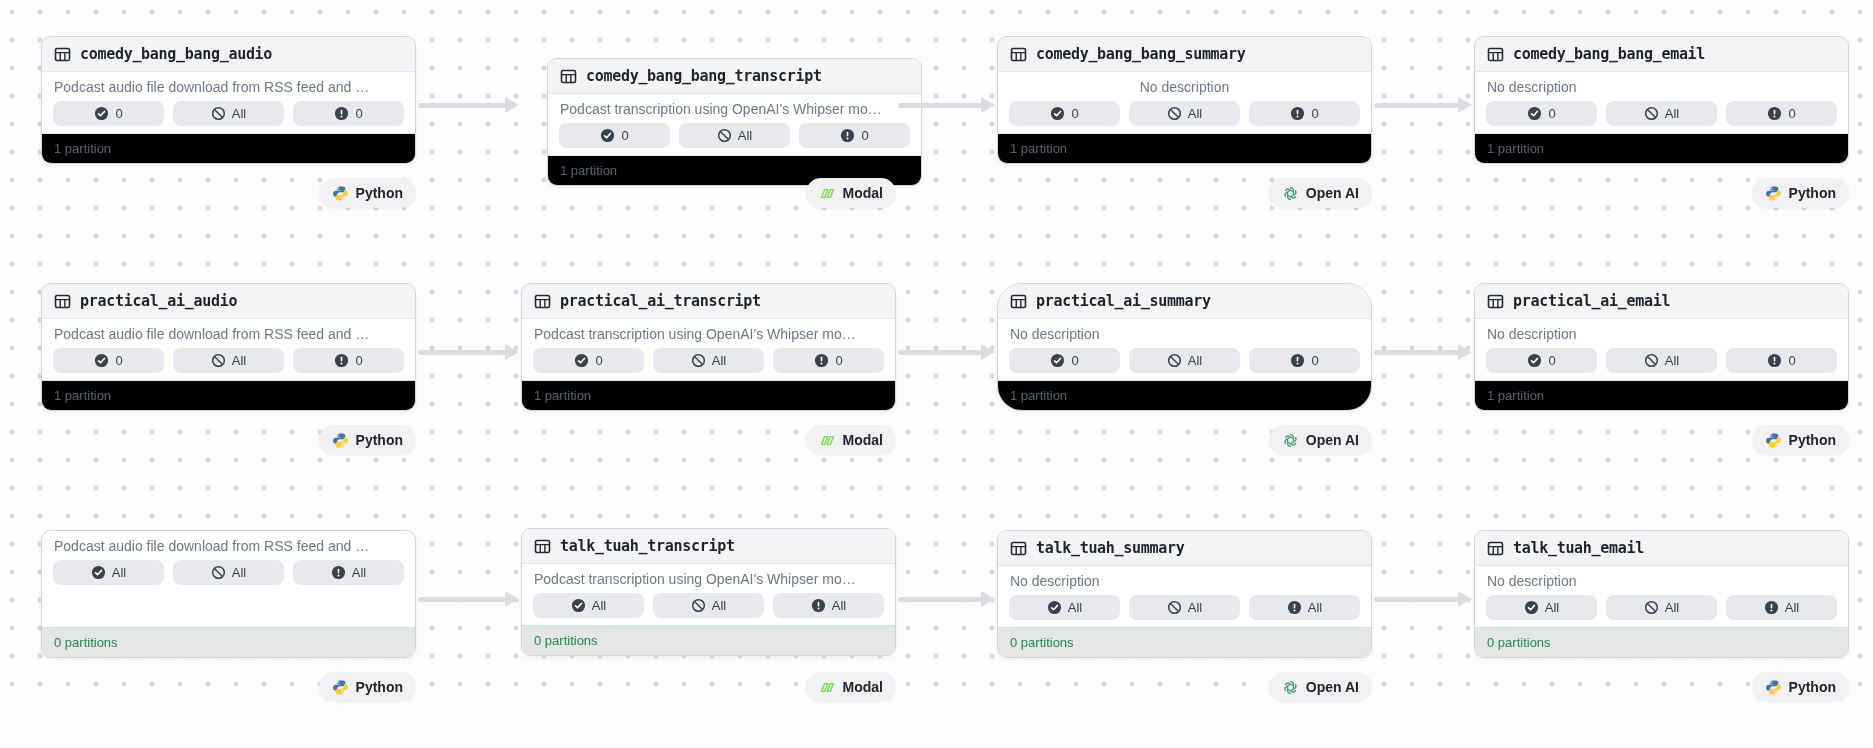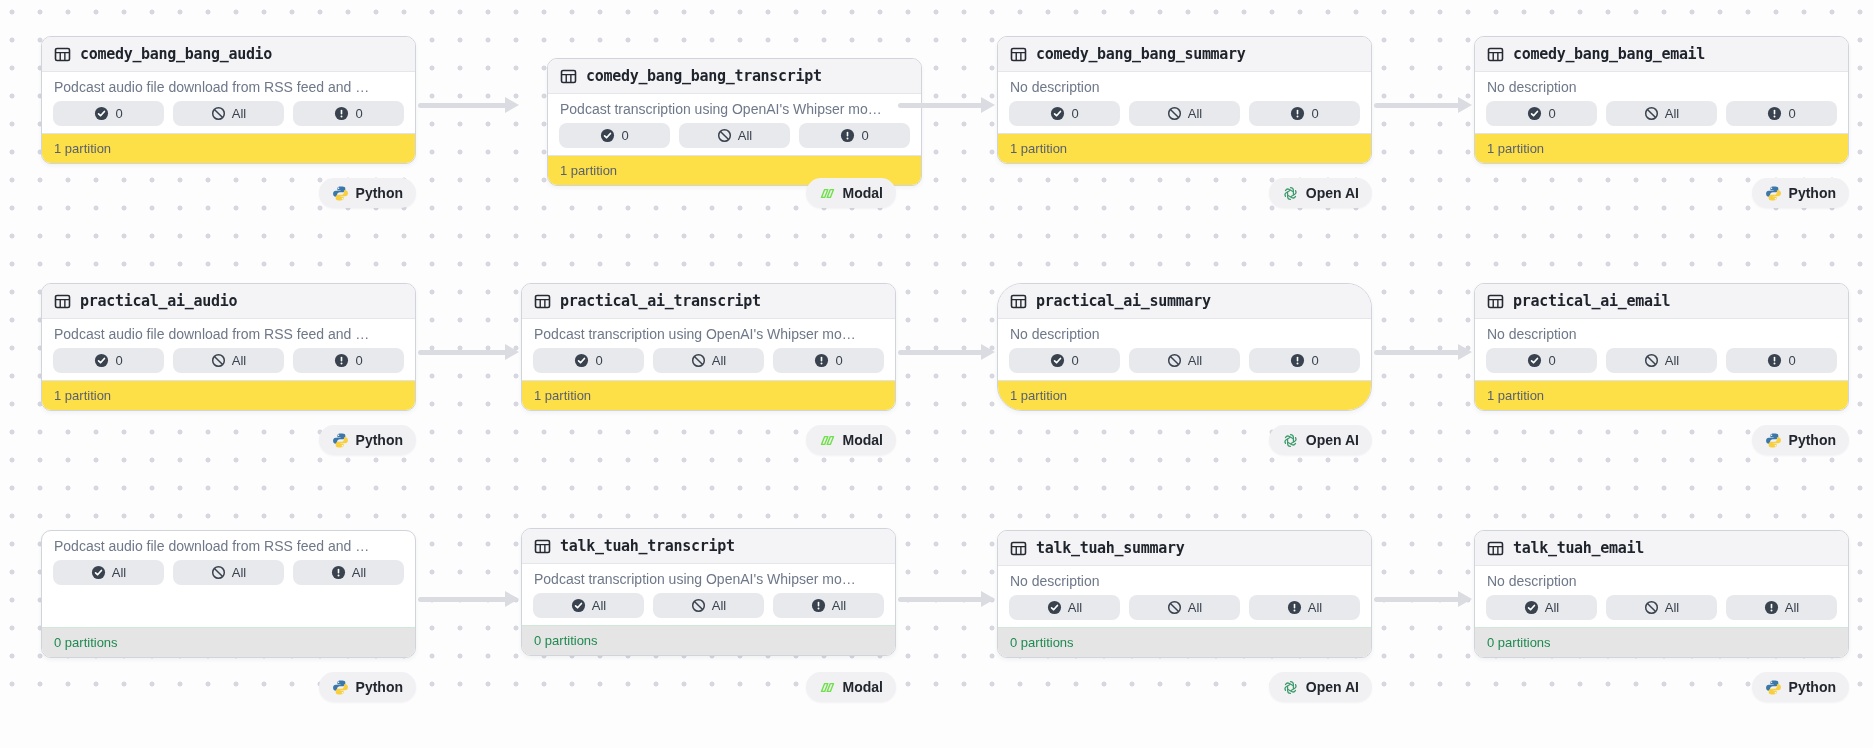--- a/index.html
+++ b/index.html
@@ -31,21 +31,21 @@
   }
   .card-badges { display:flex; gap:9px; padding:0 11px; }
   .badge {
     flex:1; height:25px; background:#E8E9ED; border-radius:8px;
     display:flex; align-items:center; justify-content:center; gap:6px; cursor:pointer;
   }
   .badge-icon { display:flex; align-items:center; }
   .badge-label { font-size:13px; color:#39424F; }
   .card-footer {
     margin-top:auto; height:30px; flex:0 0 30px; border-top:1px solid #E2E3E7;
-    background:#fde047; display:flex; align-items:center; padding:0 12px;
+    background:#000000; display:flex; align-items:center; padding:0 12px;
     font-size:13px; color:#596070;
   }
   .card-footer.empty { background:#e5e5e5; border-top-color:#CFE8D9; color:#1E8A50; }
   .tag {
     position:absolute; height:30px; background:#F1F1F4; border-radius:15px;
     display:flex; align-items:center; gap:7px; padding:0 13px;
     font-size:14px; font-weight:bold; color:#22262E; cursor:pointer;
     box-shadow:0 1px 2px rgba(35,43,58,0.05);
     text-align:right;
   }
@@ -167,21 +167,21 @@
   </div>
     <div class="tag" style="top: 178px; right: 977px;">
     <span class="tag-logo">
         <svg viewBox="0 0 24 24" width="17" height="17" fill="none" stroke="#6FE04A" stroke-width="2" stroke-linejoin="round">
           <path d="M3.5 17.5L8 6.5h4.5L8 17.5z"></path>
           <path d="M11.5 17.5L16 6.5h4.5L16 17.5z"></path>
         </svg>
       </span>
     <span class="tag-label">Modal</span>
   </div>
-    <div class="card" style="left: 997px; top: 36px;">
+    <div class="card" style="left: 997px; top: 36px; text-align: center;">
     <div class="card-header">
       <span class="asset-icon">
         <svg viewBox="0 0 18 18" width="17" height="17">
           <rect x="1.6" y="2.6" width="14.8" height="12.8" rx="1.6" fill="none" stroke="#262B33" stroke-width="1.7"></rect>
           <line x1="1.6" y1="7" x2="16.4" y2="7" stroke="#262B33" stroke-width="1.5"></line>
           <line x1="6.6" y1="7" x2="6.6" y2="15.4" stroke="#262B33" stroke-width="1.5"></line>
           <line x1="11.5" y1="7" x2="11.5" y2="15.4" stroke="#262B33" stroke-width="1.5"></line>
         </svg>
       </span>
       <span class="asset-name">comedy_bang_bang_summary</span>

